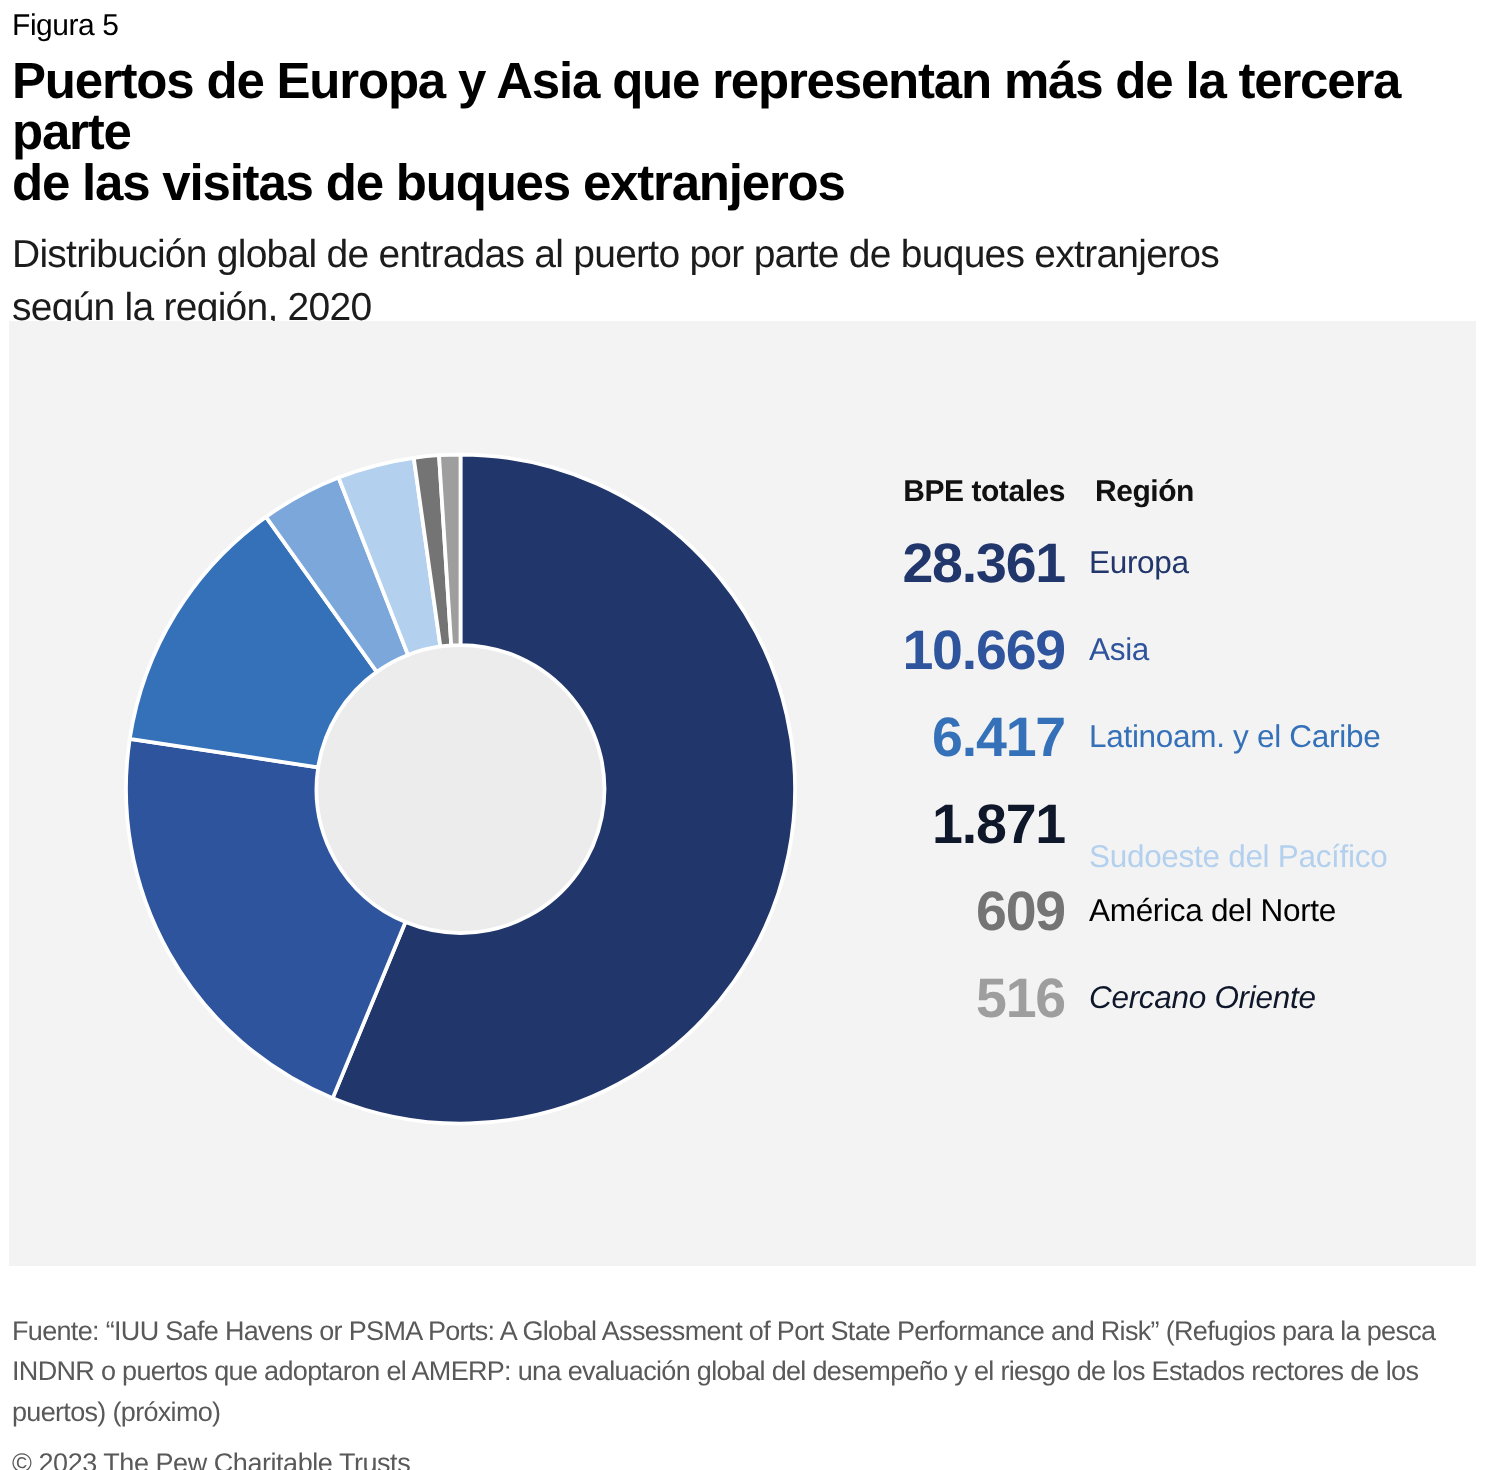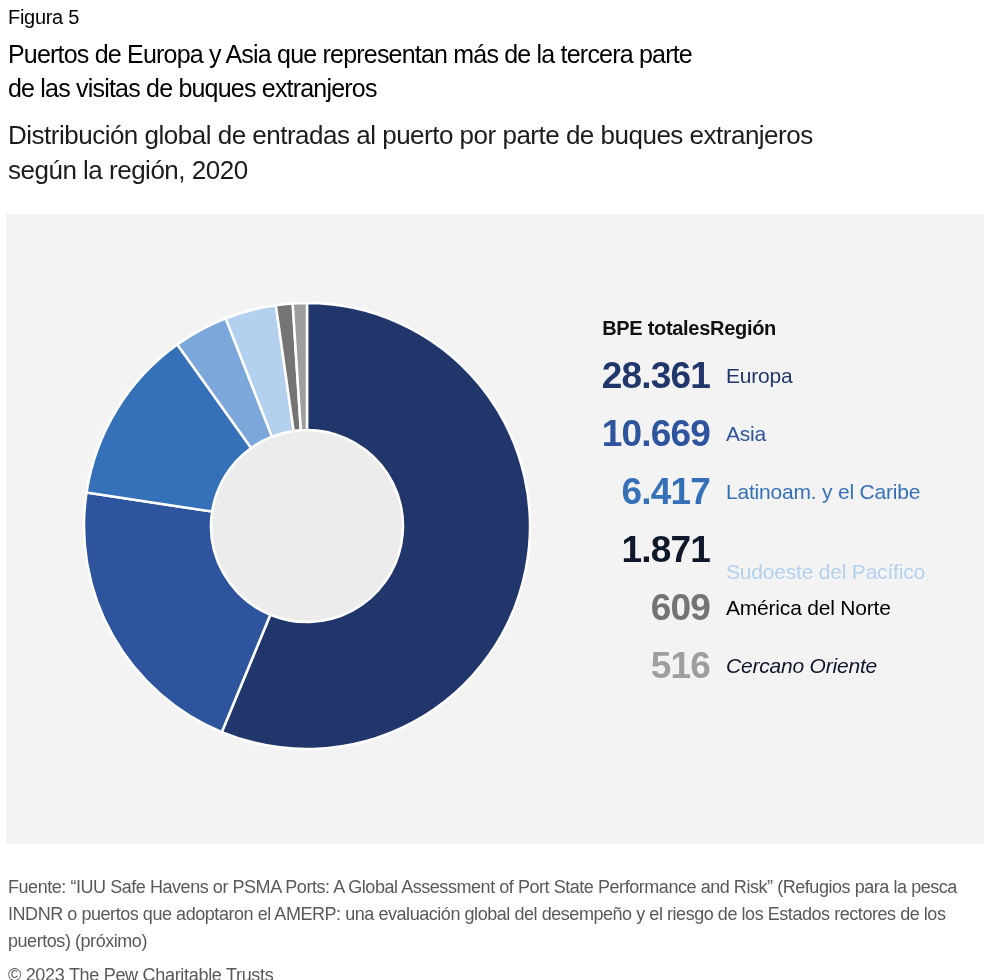--- a/index.html
+++ b/index.html
@@ -3,36 +3,36 @@
 <meta charset="utf-8">
 <style>
   html,body { margin:0; padding:0; }
   body {
     width:990px; height:980px; background:#ffffff; position:relative;
     font-family:"Liberation Sans", sans-serif; overflow:hidden;
   }
   .header { position:absolute; left:8px; top:5px; width:978px; }
   .figure-label { font-size:20px; line-height:24px; color:#000000; letter-spacing:-0.3px; }
   .title {
-    margin:8px 0 0; font-size:25px; font-weight:normal; line-height:34px;
+    margin:8px 0 0; font-size:34px; font-weight:bold; line-height:34px;
     letter-spacing:-0.8px; color:#000000; white-space:pre-line;
   }
   .subtitle {
     margin:13px 0 0; font-size:26px; font-weight:normal; line-height:35px;
     letter-spacing:-0.5px; color:#1c1c1c; white-space:pre-line;
   }
   .panel { position:absolute; left:6px; top:214px; width:978px; height:630px; background:#f3f3f3; }
   .panel svg { position:absolute; left:0; top:0; }
   .legend-header {
     position:absolute; left:555px; top:96px; height:36px;
     display:flex; align-items:center; font-size:20px; font-weight:bold;
     color:#111111; letter-spacing:-0.3px;
   }
   .legend-header .value-header { width:149px; text-align:right; }
-  .legend-header .region-header { margin-left:0; }
+  .legend-header .region-header { margin-left:20px; }
   .legend-rows { position:absolute; left:555px; top:132px; }
   .legend-row { height:58px; display:flex; align-items:center; }
   .legend-value {
     width:149px; text-align:right; font-size:37px; font-weight:bold;
     letter-spacing:-0.8px; line-height:1;
   }
   .legend-label { margin-left:16px; font-size:21px; letter-spacing:-0.2px; line-height:1; }
   .footer { position:absolute; left:8px; top:874px; width:978px; }
   .source-note {
     font-size:18px; line-height:27px; color:#595959; letter-spacing:-0.45px;

